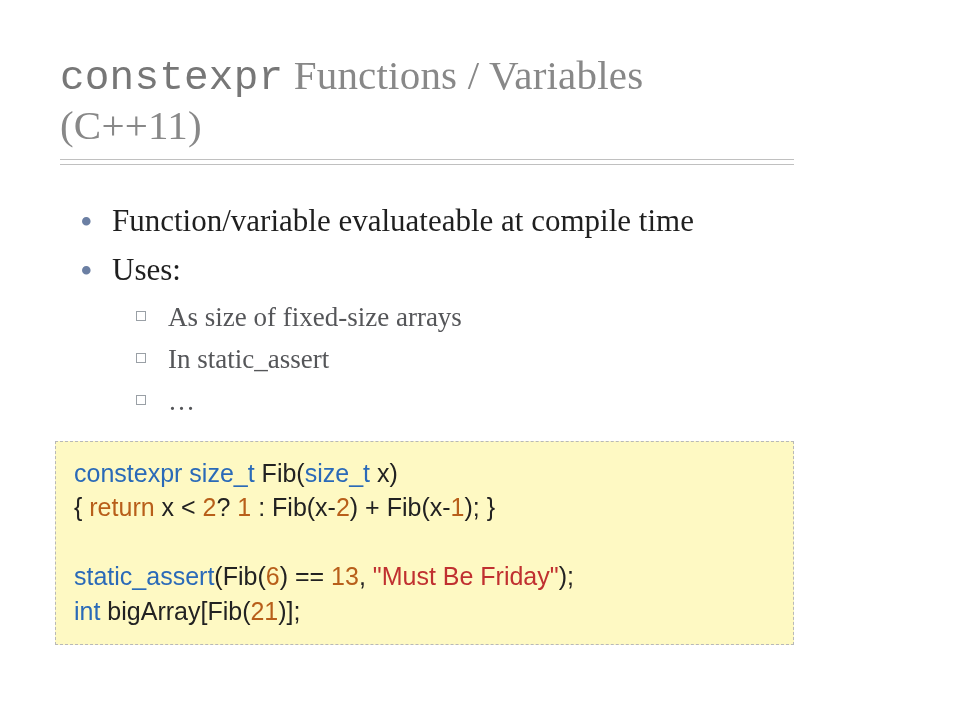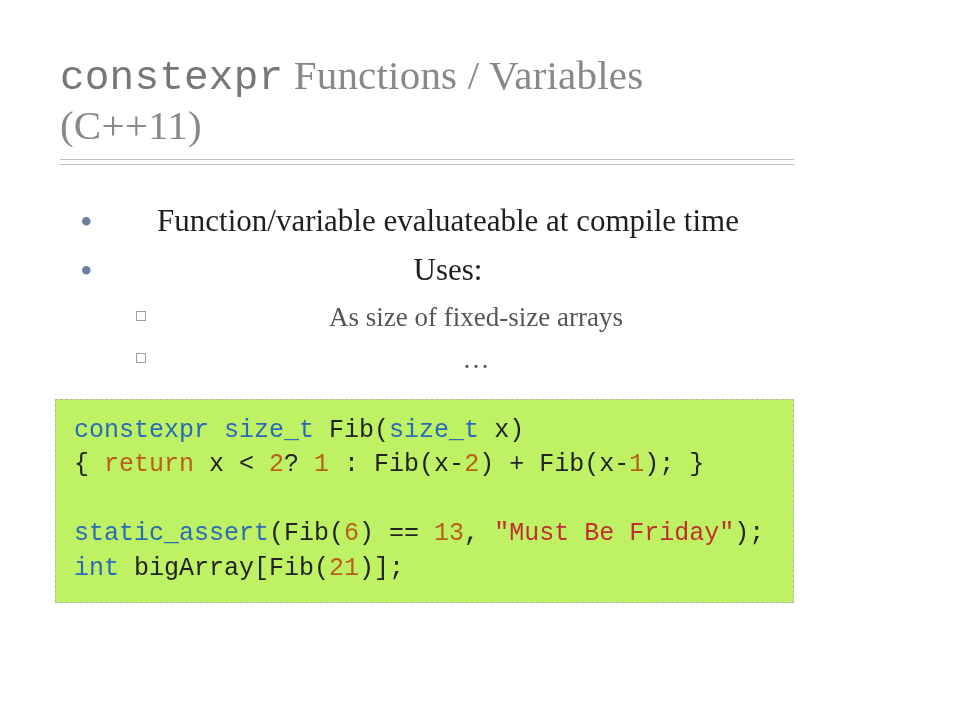--- a/index.html
+++ b/index.html
@@ -41,21 +41,20 @@
     border-top: 1px solid #c0c0c0;
     border-bottom: 1px solid #c0c0c0;
   }
   .body {
     padding: 40px 60px 0 78px;
   }
   ul.bullets {
     list-style: none;
     margin: 0;
     padding: 0;
-    text-align: center;
   }
   ul.bullets > li {
     position: relative;
     font-size: 31px;
     line-height: 1.45;
     padding-left: 34px;
     margin-bottom: 4px;
     color: #1f1f1f;
   }
   ul.bullets > li::before {
@@ -84,23 +83,23 @@
     left: 0;
     top: 14px;
     width: 10px;
     height: 10px;
     border: 1px solid #9aa0a6;
     box-sizing: border-box;
   }
   .codebox {
     margin: 18px 50px 0 55px;
     border: 1px dashed #b8b8b8;
-    background: #bef264;
+    background: #fef9c3;
     padding: 14px 18px 16px 18px;
-    font-family: Liberation Mono, monospace;
+    font-family: Liberation Sans, sans-serif;
     font-size: 25px;
     line-height: 1.38;
     color: #222;
     white-space: pre;
   }
   .kw   { color: #2a6ab8; }
   .ret  { color: #b85f1a; }  
   .num  { color: #b85f1a; }  
   .str  { color: #c03030; }  
   .id   { color: #222; }
@@ -119,20 +118,21 @@
 
   <div class="body">
     <ul class="bullets">
       <li>
         <span>Function/variable evaluateable at compile time</span>
       </li>
       <li>
         <span>Uses:</span>
         <ul class="sub">
           <li><span>As size of fixed-size arrays</span></li>
+          <li><span>In static_assert</span></li>
           <li><span>…</span></li>
         </ul>
       </li>
     </ul>
   </div>
 
   <div class="codebox"><span class="kw">constexpr</span><span> </span><span class="kw">size_t</span><span> </span><span class="id">Fib</span><span>(</span><span class="kw">size_t</span><span> </span><span>x</span><span>)</span>
 <span>{ </span><span class="ret">return</span><span> x &lt; </span><span class="num">2</span><span>? </span><span class="num">1</span><span> : Fib(x-</span><span class="num">2</span><span>) + Fib(x-</span><span class="num">1</span><span>); }</span>
 
 <span class="kw">static_assert</span><span>(Fib(</span><span class="num">6</span><span>) == </span><span class="num">13</span><span>, </span><span class="str">"Must Be Friday"</span><span>);</span>

